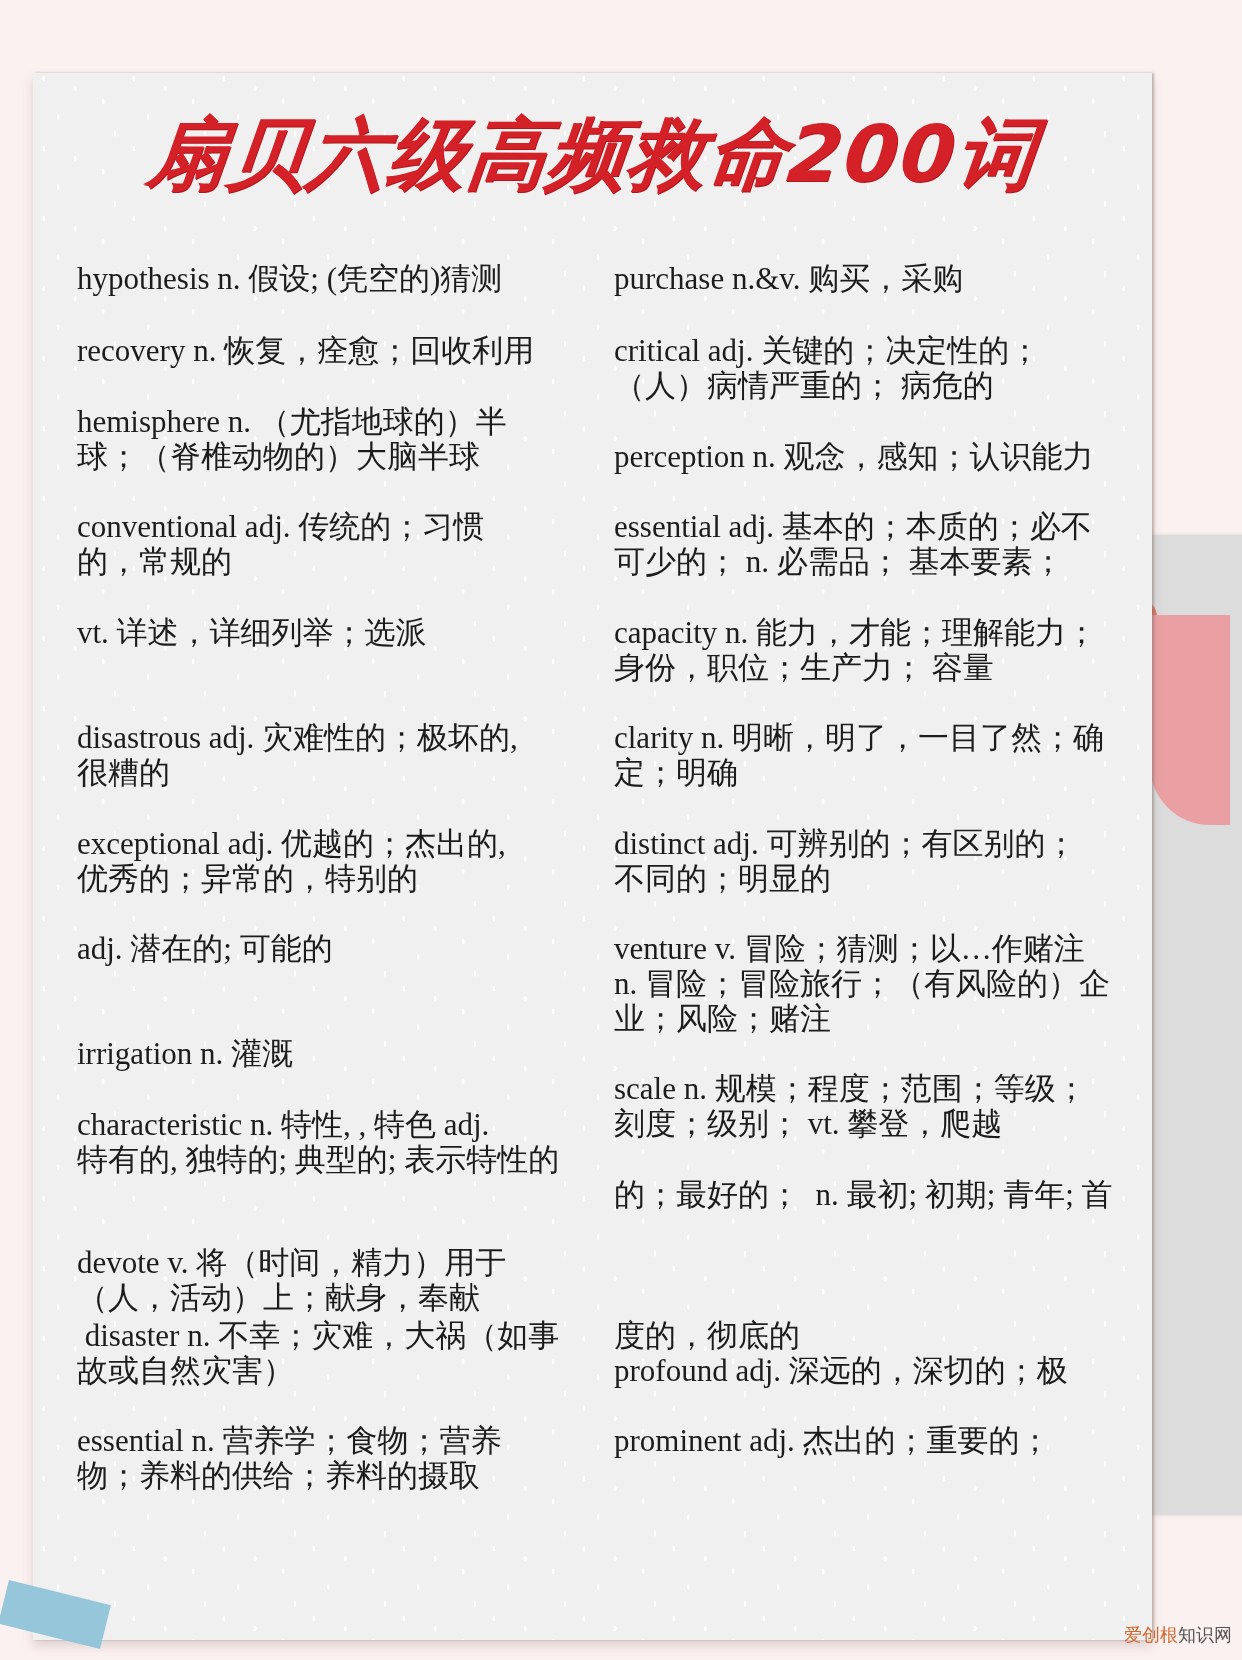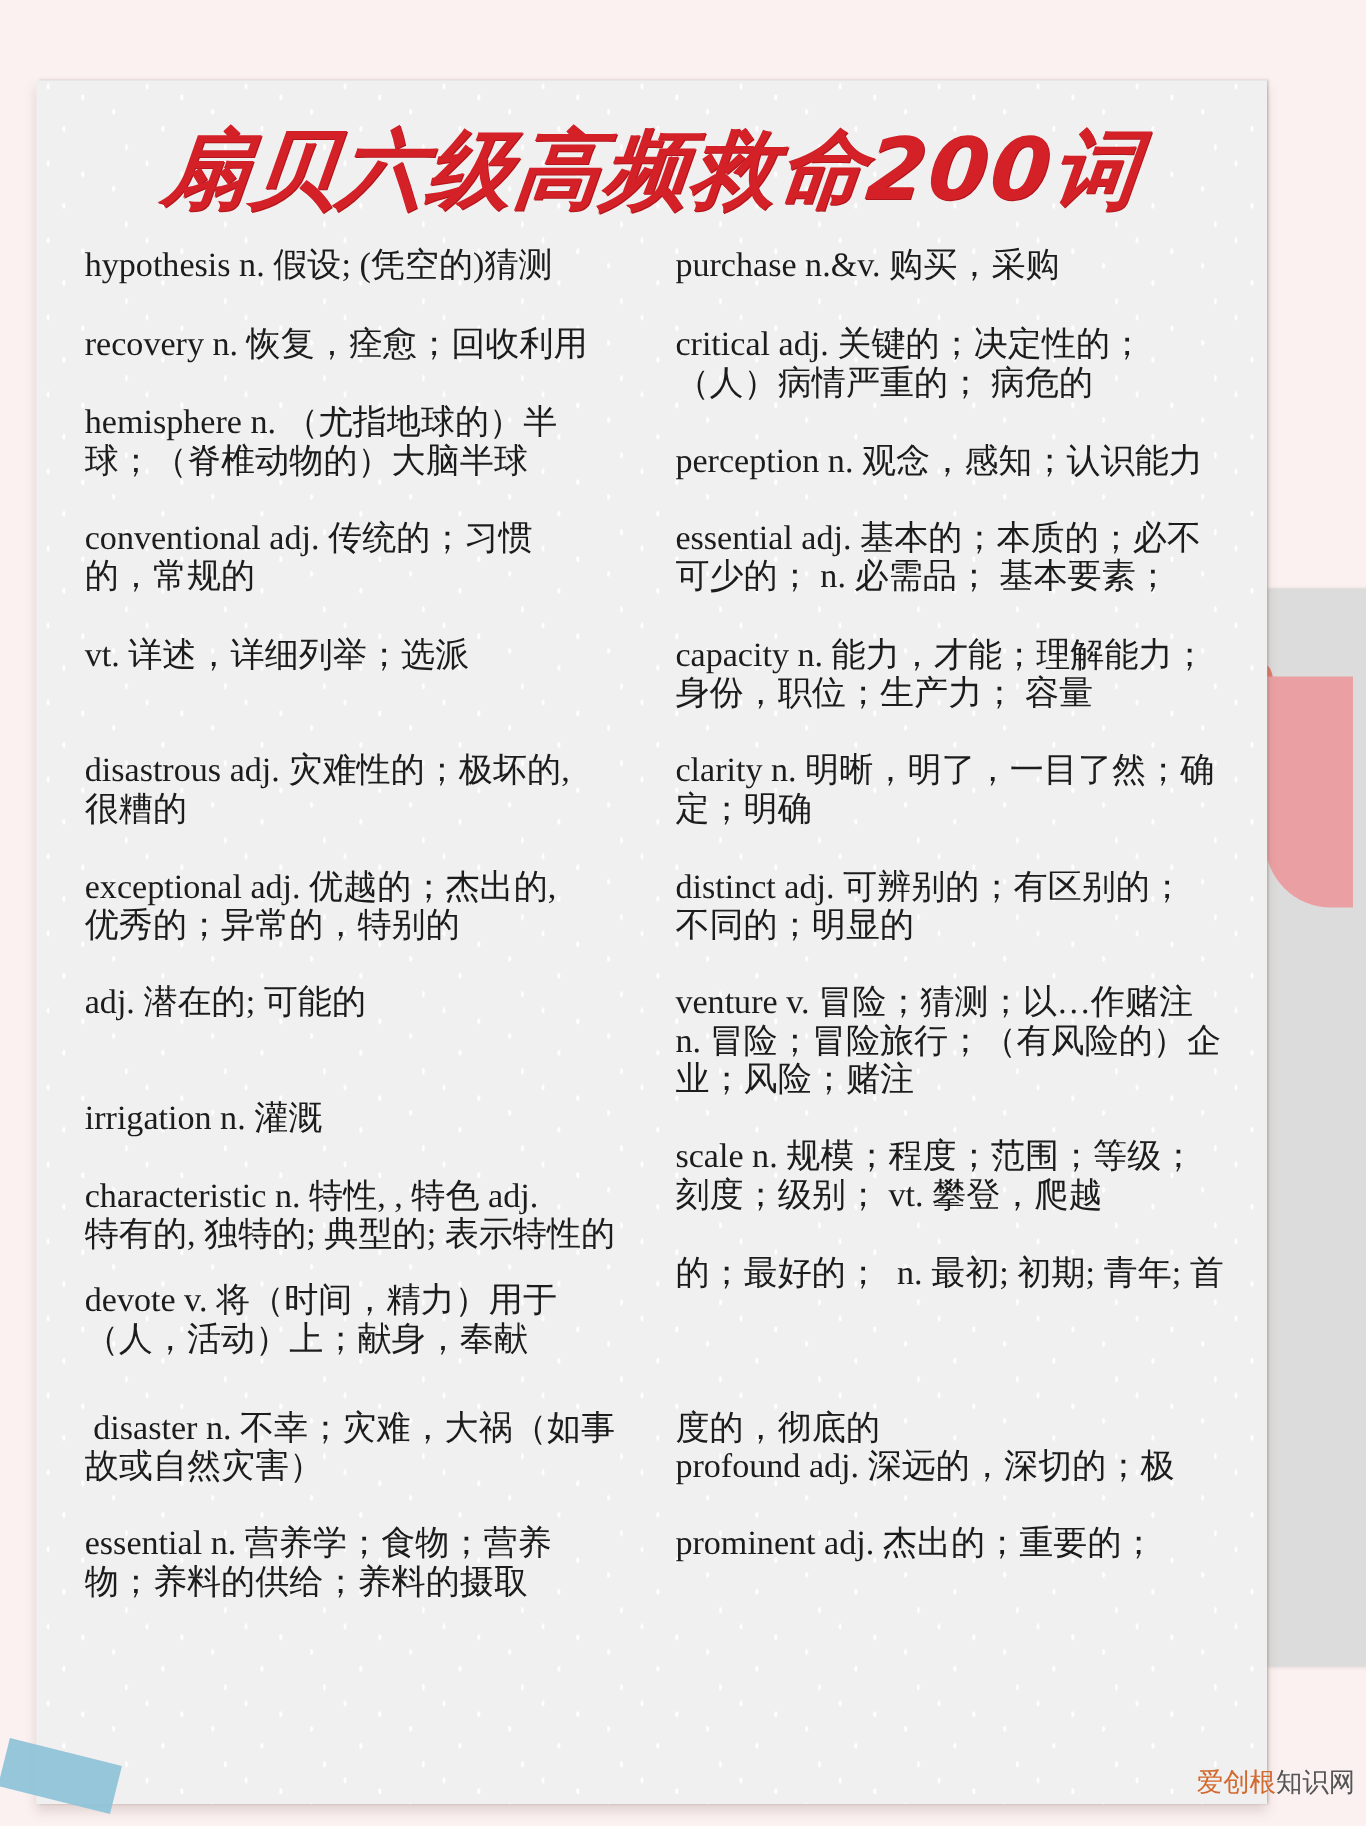--- a/index.html
+++ b/index.html
@@ -41,29 +41,29 @@
     transform: skewX(-6deg);
     text-shadow: 1px 1px 0 #b0161c;
   }
   .col {
     position: absolute; top: 150px;
   }
   .col.left { left: 44px; width: 540px; }
   .col.right { left: 581px; width: 540px; }
   .entry {
     position: absolute; left: 0; width: 100%;
-    font-size: 31px; line-height: 35px; color: #1c1c1c;
+    font-size: 31px; line-height: 35px; color: #1c1c1c; margin-top: 38px;
   }
   .entry .line { display: block; white-space: nowrap; }
   .tape {
     position: absolute; left: 2px; top: 1592px; width: 105px; height: 45px;
     background: #8fc3d8; transform: rotate(14deg); opacity: 0.95;
   }
   .watermark {
-    position: absolute; right: 10px; bottom: 24px; font-size: 24px;
+    position: absolute; right: 10px; bottom: 13px; font-size: 18px;
     font-family: Liberation Mono, monospace;
   }
   .watermark .wm-a { color: #d2692f; }
   .watermark .wm-b { color: #555; }
 </style>
 </head>
 <body>
 
 <div class="back-sheet">
   <div class="pink-dot"></div>
@@ -102,21 +102,21 @@
     <div class="entry" style="top:670px">
       <span class="line">adj. 潜在的; 可能的</span>
     </div>
     <div class="entry" style="top:775px">
       <span class="line">irrigation n. 灌溉</span>
     </div>
     <div class="entry" style="top:846px">
       <span class="line">characteristic n. 特性, , 特色 adj.</span>
       <span class="line">特有的, 独特的; 典型的; 表示特性的</span>
     </div>
-    <div class="entry" style="top:941px">
+    <div class="entry" style="top:984px">
       <span class="line">devote v. 将（时间，精力）用于</span>
       <span class="line">（人，活动）上；献身，奉献</span>
     </div>
     <div class="entry" style="top:1057px">
       <span class="line" style="white-space:pre"> disaster n. 不幸；灾难，大祸（如事</span>
       <span class="line">故或自然灾害）</span>
     </div>
     <div class="entry" style="top:1162px">
       <span class="line">essential n. 营养学；食物；营养</span>
       <span class="line">物；养料的供给；养料的摄取</span>

